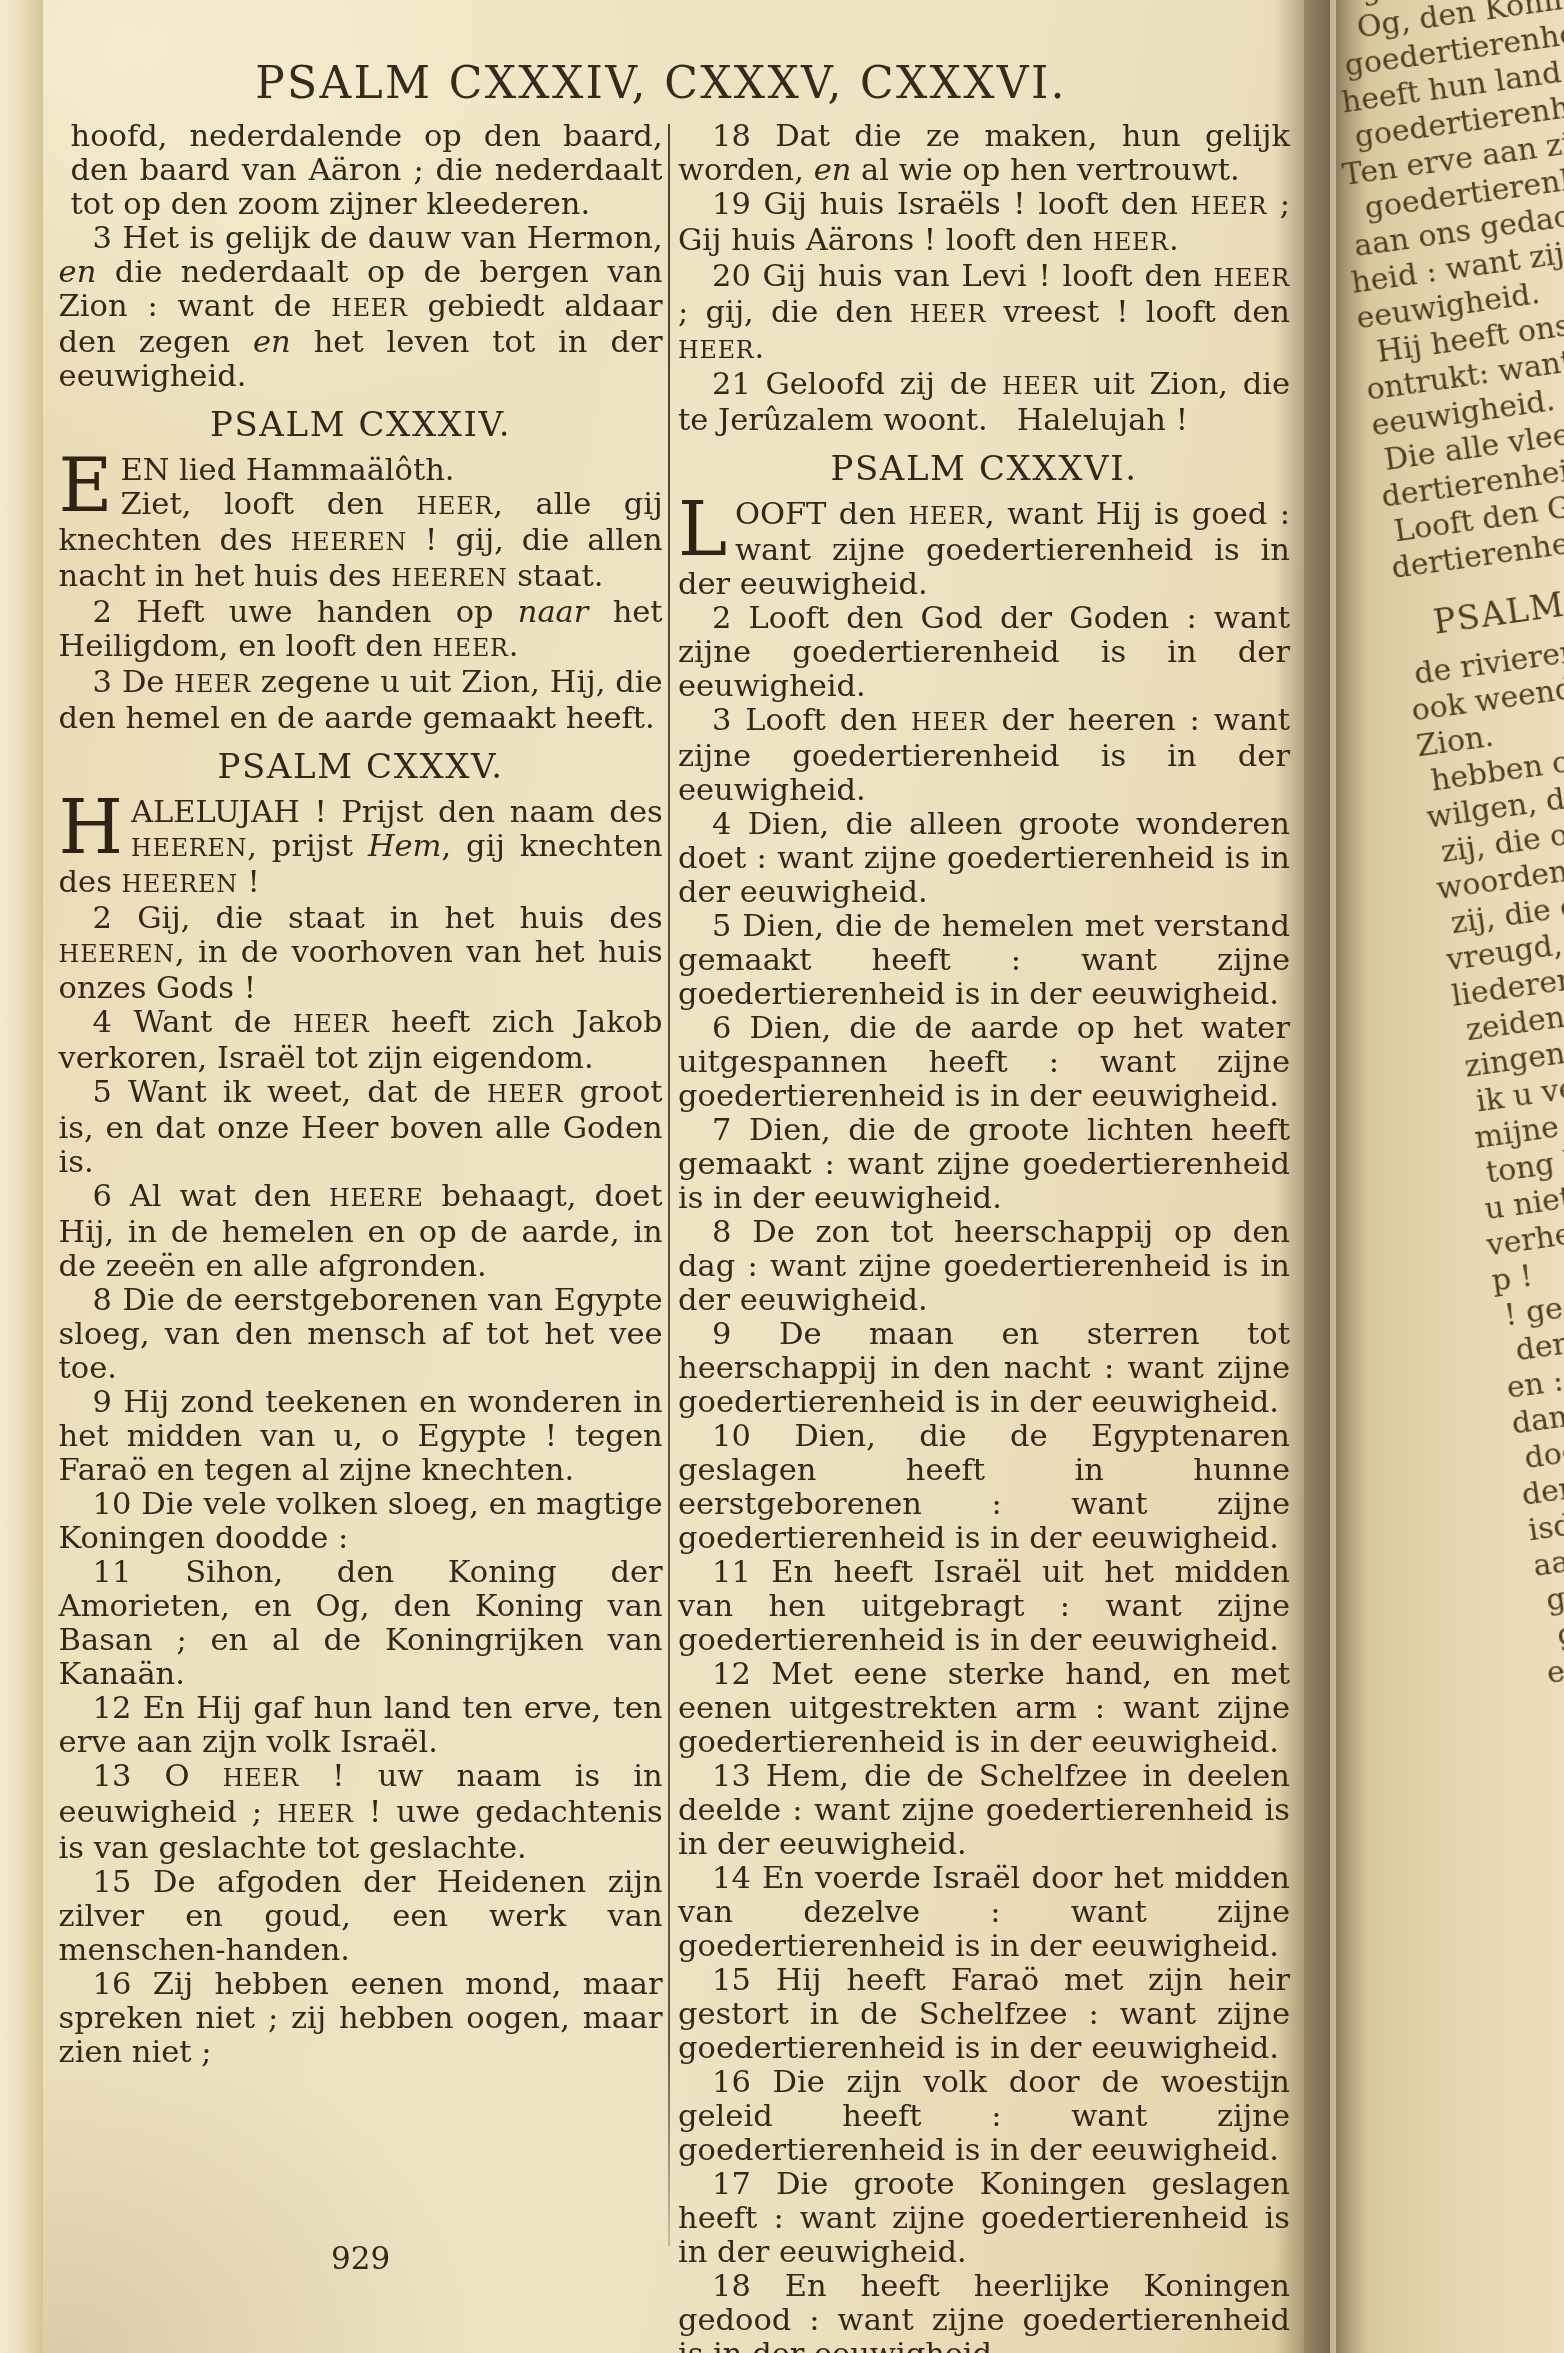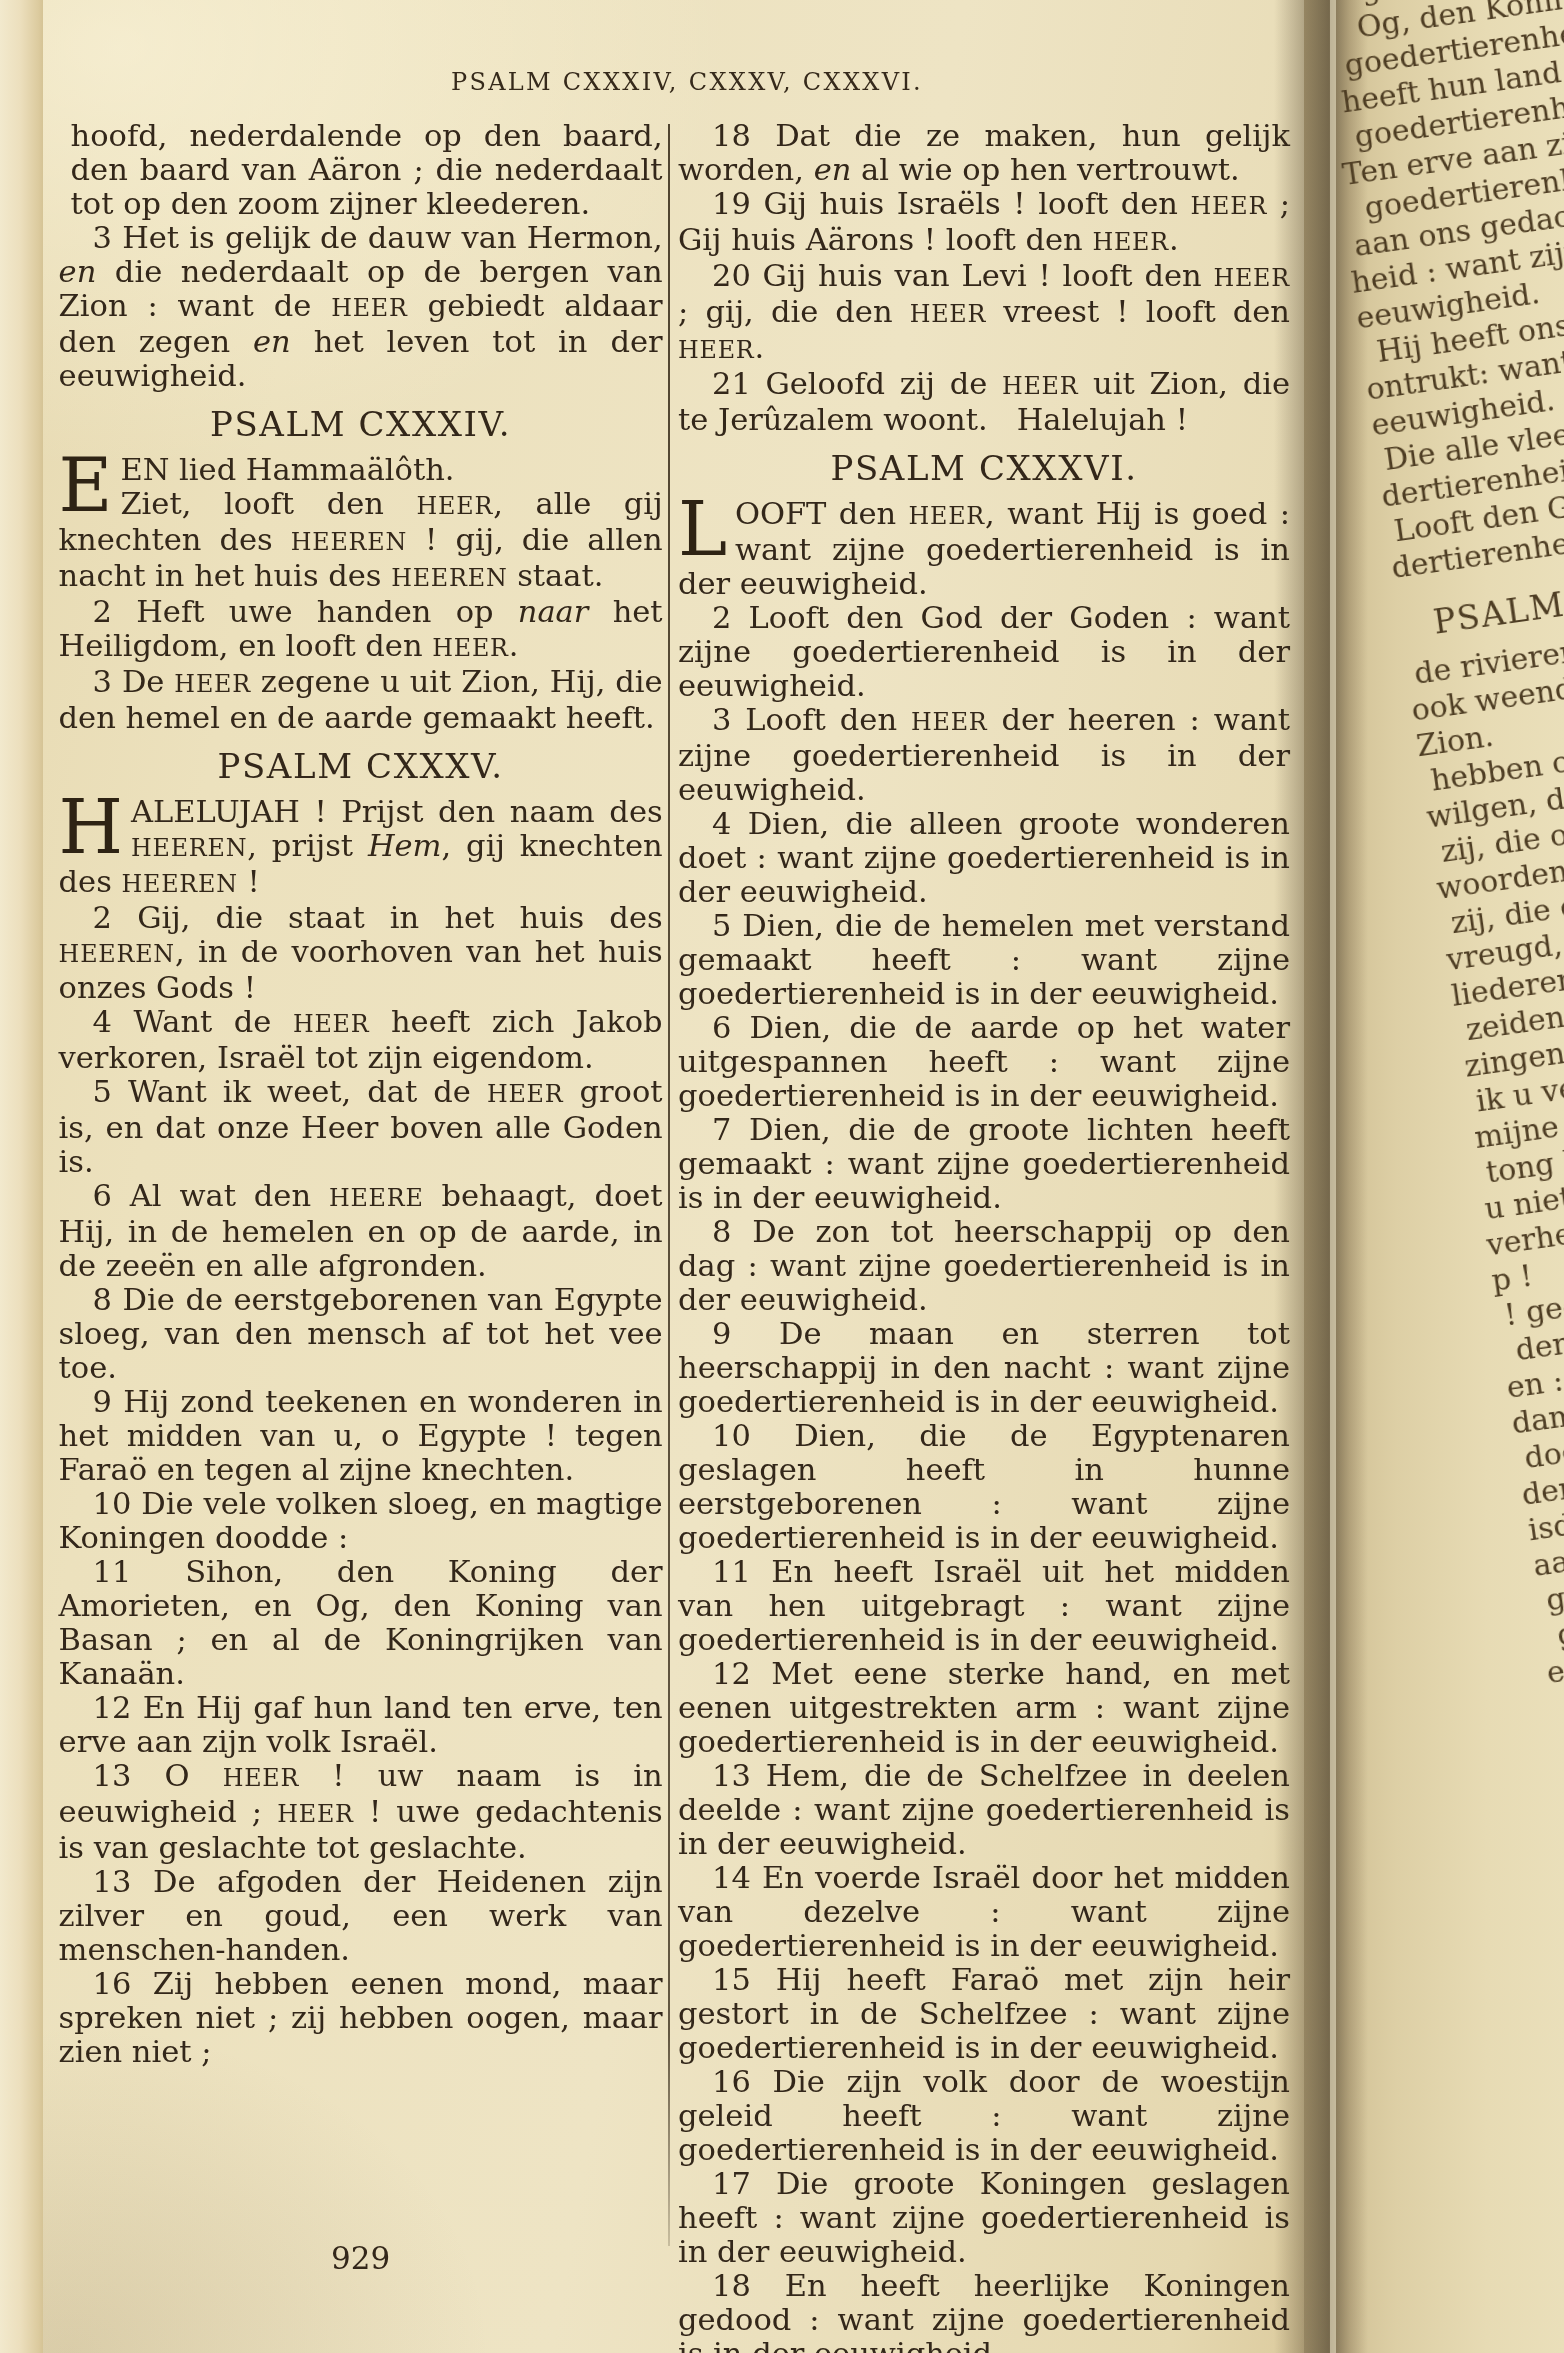--- a/index.html
+++ b/index.html
@@ -17,22 +17,22 @@
     background:linear-gradient(90deg,#f2e9cd 0%,#ecdfbd 45%,#dccb9f 85%,#d2c091 100%);
   }
   .page-main{
     position:absolute;left:43px;top:0;width:1261px;height:2354px;
     background:
       radial-gradient(1017px 704px at 6% 2%, rgba(255,250,228,.55), transparent 60%),
       radial-gradient(704px 548px at 2% 100%, rgba(120,95,55,.16), transparent 60%),
       linear-gradient(100deg,#e7dab2 0%,#ece1bd 18%,#eee4c4 55%,#e5d8b0 92%,#dccb9e 100%);
   }
   .running-head{
-    position:absolute;top:63px;left:28px;width:1232px;
-    text-align:center;font-size:24px;line-height:39px;letter-spacing:2.3px;
+    position:absolute;top:63px;left:2px;width:1232px;
+    text-align:center;font-size:44px;line-height:39px;letter-spacing:2.3px;
     color:#362a1b;
   }
   .col{position:absolute;top:119px;}
   .col-left{left:15.6px;width:604px;}
   .col-right{left:635px;width:612px;}
   .col-rule{
     position:absolute;left:625px;top:124px;width:2.3px;height:2122px;
     background:linear-gradient(180deg,rgba(52,40,22,.85) 0%,rgba(52,40,22,.75) 90%,rgba(52,40,22,.2) 100%);
   }
   .verse{
@@ -100,21 +100,21 @@
         <p class="verse">2 Gij, die staat in het huis des <span class="sc">HEEREN</span>, in de voorhoven van het huis onzes Gods !</p>
         <p class="verse">4 Want de <span class="sc">HEER</span> heeft zich Jakob verkoren, Israël tot zijn eigendom.</p>
         <p class="verse">5 Want ik weet, dat de <span class="sc">HEER</span> groot is, en dat onze Heer boven alle Goden is.</p>
         <p class="verse">6 Al wat den <span class="sc">HEERE</span> behaagt, doet Hij, in de hemelen en op de aarde, in de zeeën en alle afgronden.</p>
         <p class="verse">8 Die de eerstgeborenen van Egypte sloeg, van den mensch af tot het vee toe.</p>
         <p class="verse">9 Hij zond teekenen en wonderen in het midden van u, o Egypte ! tegen Faraö en tegen al zijne knechten.</p>
         <p class="verse">10 Die vele volken sloeg, en magtige Koningen doodde :</p>
         <p class="verse">11 Sihon, den Koning der Amorieten, en Og, den Koning van Basan ; en al de Koningrijken van Kanaän.</p>
         <p class="verse">12 En Hij gaf hun land ten erve, ten erve aan zijn volk Israël.</p>
         <p class="verse">13 O <span class="sc">HEER</span> !  uw naam is in eeuwigheid ;  <span class="sc">HEER</span> !  uwe gedachtenis is van geslachte tot geslachte.</p>
-        <p class="verse">13 De afgoden der Heidenen zijn zilver en goud, een werk van menschen-handen.</p>
+        <p class="verse">15 De afgoden der Heidenen zijn zilver en goud, een werk van menschen-handen.</p>
         <p class="verse">16 Zij hebben eenen mond, maar spreken niet ; zij hebben oogen, maar zien niet ;</p>
       </div>
     <div class="col-rule"></div>
     <div class="col col-right" id="col-right">
         <p class="verse">18 Dat die ze maken, hun gelijk worden, <i>en</i> al wie op hen vertrouwt.</p>
         <p class="verse">19 Gij huis Israëls !  looft den <span class="sc">HEER</span> ; Gij huis Aärons !  looft den <span class="sc">HEER</span>.</p>
         <p class="verse">20 Gij huis van Levi !  looft den <span class="sc">HEER</span> ; gij, die den <span class="sc">HEER</span> vreest !  looft den <span class="sc">HEER</span>.</p>
         <p class="verse">21 Geloofd zij de <span class="sc">HEER</span> uit Zion, die te Jerûzalem woont. &nbsp; Halelujah !</p>
         <div class="psalm-heading">PSALM CXXXVI.</div>
         <p class="verse drop"><span class="dropcap">L</span>OOFT den <span class="sc">HEER</span>, want Hij is goed : want zijne goedertierenheid is in der eeuwigheid.</p>

